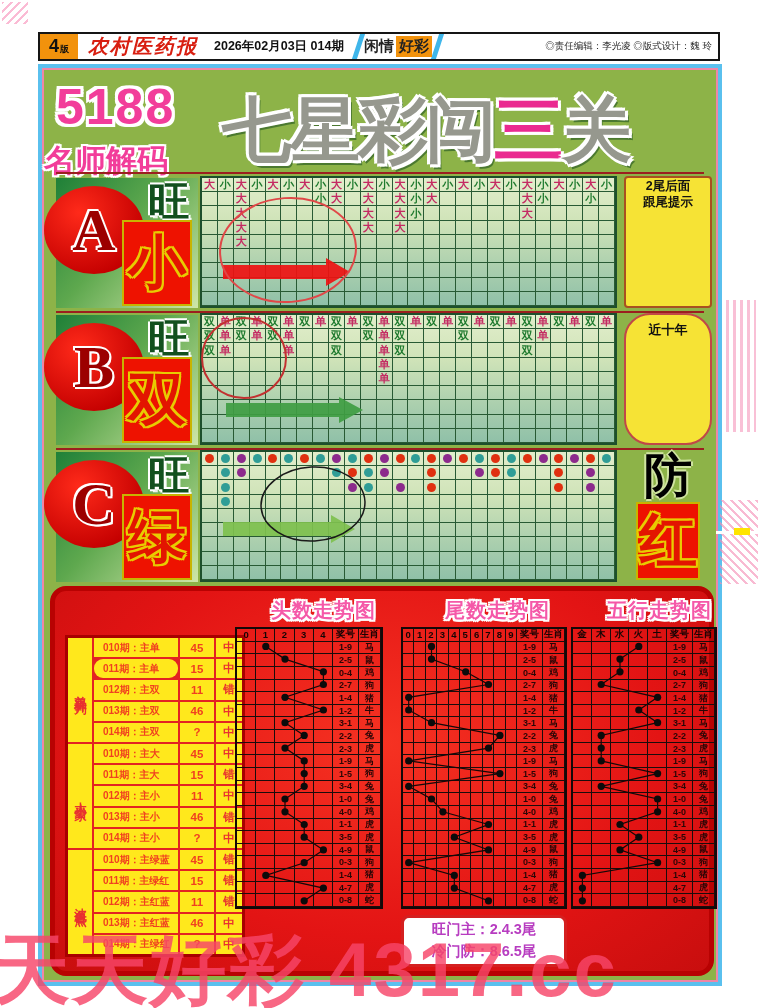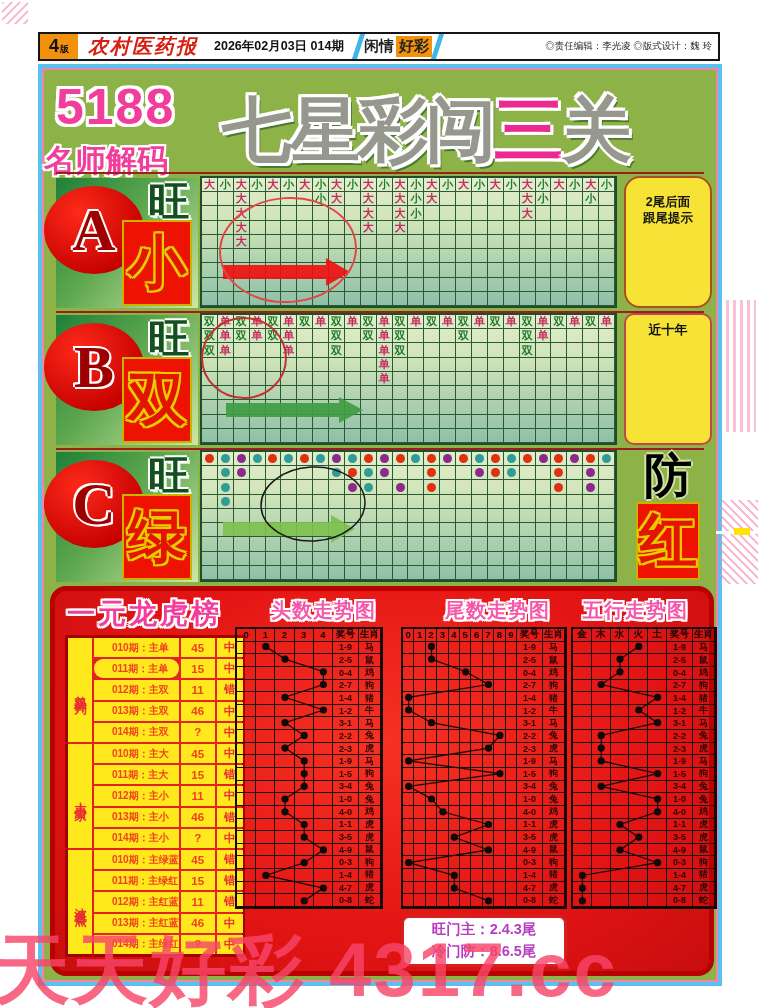--- a/index.html
+++ b/index.html
@@ -62,44 +62,44 @@
       2px 2px 0 #e8cc00,-2px -2px 0 #e8cc00,2px -2px 0 #e8cc00,-2px 2px 0 #e8cc00;}
   .grid-zone{position:absolute;left:144px;top:0;width:417px;height:132px;box-sizing:border-box;
       border:2px solid #1d4f2c;display:grid;grid-template-columns:repeat(26,1fr);
       grid-template-rows:repeat(9,1fr);
       background:linear-gradient(180deg,#e2eecb 0%,#cfe3b8 35%,#abcfae 70%,#8fc0a8 100%);}
   .cell{border-right:1px solid #285a34;border-bottom:1px solid #285a34;display:flex;
       align-items:center;justify-content:center;font-size:11px;font-weight:bold;overflow:hidden;}
   .dot{width:9px;height:9px;border-radius:50%;}
   .overlay{position:absolute;left:144px;top:0;width:417px;height:132px;pointer-events:none;}
   .side-zone{position:absolute;left:568px;top:0;width:88px;height:132px;}
-  .tips-box{position:absolute;inset:0;background:#f6e335;border:2px solid #a85020;border-radius:16px;
-      box-sizing:border-box;text-align:center;padding-top:16px;}
+  .tips-box{position:absolute;inset:0;background:#f6e335;border:2px solid #a85020;border-radius:4px;
+      box-sizing:border-box;text-align:center;padding-top:0;}
   .tips-title{font-size:12.5px;font-weight:bold;color:#111;line-height:1.3;}
   .tips-numbers{margin-top:4px;font-size:11px;font-weight:bold;color:#222;line-height:1.55;white-space:nowrap;}
-  .years-box{position:absolute;inset:0;background:#f6e335;border:2px solid #c04848;border-radius:10px;
+  .years-box{position:absolute;inset:0;background:#f6e335;border:2px solid #c04848;border-radius:26px;
       box-sizing:border-box;text-align:center;padding-top:6px;font-size:13px;font-weight:bold;color:#111;}
   .fang{position:absolute;left:0;top:-6px;width:88px;text-align:center;font-size:48px;font-weight:bold;
       color:#000;text-shadow:2px 0 0 #cfe3a0,-2px 0 0 #cfe3a0,0 2px 0 #cfe3a0,0 -2px 0 #cfe3a0;}
   .hong-box{position:absolute;left:12px;top:52px;width:64px;height:78px;background:#ee1200;
       border:2px solid #c8b400;box-sizing:border-box;display:flex;align-items:center;justify-content:center;}
   
   .bottom-panel{position:absolute;left:8px;top:518px;width:664px;height:390px;box-sizing:border-box;
       border:5px solid #b80202;border-radius:16px;
       background:radial-gradient(ellipse at 50% 40%,#f63222 0%,#e31414 60%,#c80e0e 100%);}
   .lh-title{position:absolute;left:12px;top:4px;font-size:28px;font-weight:bold;color:#f23d9a;
       letter-spacing:3px;text-shadow:2px 0 0 #fff,-2px 0 0 #fff,0 2px 0 #fff,0 -2px 0 #fff,
       2px 2px 0 #fff,-2px -2px 0 #fff,2px -2px 0 #fff,-2px 2px 0 #fff;}
   .lh-table{position:absolute;left:10px;top:44px;width:180px;height:322px;box-sizing:border-box;
       border:3px solid #a80000;background:#e32222;display:grid;
       grid-template-columns:24px 1fr 34px 26px;grid-template-rows:repeat(15,1fr);gap:2px;}
   .lh-group{background:#ffe81c;color:#e83030;font-weight:bold;font-size:12.5px;writing-mode:vertical-rl;
       text-orientation:upright;display:flex;align-items:center;justify-content:center;letter-spacing:2px;}
   .lh-cell{background:#ffe81c;color:#f04020;font-weight:bold;display:flex;align-items:center;}
-  .lh-label{font-size:10px;padding-left:18px;white-space:nowrap;}
+  .lh-label{font-size:10px;padding-left:9px;white-space:nowrap;}
   .lh-value{font-size:11.5px;justify-content:center;}
   .lh-result{font-size:11.5px;justify-content:center;color:#e83030;}
   .chart-title{position:absolute;top:6px;font-size:20px;font-weight:bold;color:#f558a8;letter-spacing:1px;
       text-shadow:2px 0 0 #fff,-2px 0 0 #fff,0 2px 0 #fff,0 -2px 0 #fff,2px 2px 0 #fff,
       -2px -2px 0 #fff,2px -2px 0 #fff,-2px 2px 0 #fff;white-space:nowrap;padding-left:20px;}
   .chart{position:absolute;box-sizing:border-box;border:2px solid #140808;display:grid;}
   .c-cell{border-right:1px solid #1a0c0c;border-bottom:1px solid #1a0c0c;display:flex;
       align-items:center;justify-content:center;overflow:hidden;}
   .c-head{font-size:9.5px;font-weight:bold;color:#160404;}
   .c-lab{font-size:9px;font-weight:bold;color:#2a0606;white-space:nowrap;}
@@ -1017,21 +1017,20 @@
       </svg>
     <div class="side-zone">
       <div class="fang">防</div>
       <div class="hong-box">
         <span class="target">红</span>
       </div>
     </div>
   </div>
 
   <div class="bottom-panel">
-    <div class="lh-title">一元龙虎榜</div>
     <div class="lh-table" id="lh-table">
         <div class="lh-group" style="grid-area: 1 / 1 / span 5;">单双神判</div>
         <div class="lh-cell lh-label" style="grid-area: 1 / 2;">010期：主单</div>
         <div class="lh-cell lh-value" style="grid-area: 1 / 3;">45</div>
         <div class="lh-cell lh-result" style="grid-area: 1 / 4;">中</div>
         <div class="lh-cell lh-label" style="grid-area: 2 / 2; border-radius: 9px;">011期：主单</div>
         <div class="lh-cell lh-value" style="grid-area: 2 / 3;">15</div>
         <div class="lh-cell lh-result" style="grid-area: 2 / 4;">中</div>
         <div class="lh-cell lh-label" style="grid-area: 3 / 2;">012期：主双</div>
         <div class="lh-cell lh-value" style="grid-area: 3 / 3;">11</div>
@@ -1071,21 +1070,21 @@
         <div class="lh-cell lh-label" style="grid-area: 14 / 2;">013期：主红蓝</div>
         <div class="lh-cell lh-value" style="grid-area: 14 / 3;">46</div>
         <div class="lh-cell lh-result" style="grid-area: 14 / 4;">中</div>
         <div class="lh-cell lh-label" style="grid-area: 15 / 2;">014期：主绿红</div>
         <div class="lh-cell lh-value" style="grid-area: 15 / 3;">?</div>
         <div class="lh-cell lh-result" style="grid-area: 15 / 4;">中</div>
       </div>
 
     <div class="chart-title" style="left:196px">头数走势图</div>
     <div class="chart-title" style="left:370px">尾数走势图</div>
-    <div class="chart-title" style="left:508px">五行走势图</div>
+    <div class="chart-title" style="left:532px">五行走势图</div>
 
     <div class="chart" id="chart-0" style="left: 180px; top: 36px; width: 148px; height: 282px; grid-template-columns: repeat(5, 1fr) 26px 22px; grid-template-rows: repeat(22, 1fr);">
         <div class="c-cell c-head">0</div>
         <div class="c-cell c-head">1</div>
         <div class="c-cell c-head">2</div>
         <div class="c-cell c-head">3</div>
         <div class="c-cell c-head">4</div>
         <div class="c-cell c-head">奖号</div>
         <div class="c-cell c-head">生肖</div>
         <div class="c-cell"></div>

